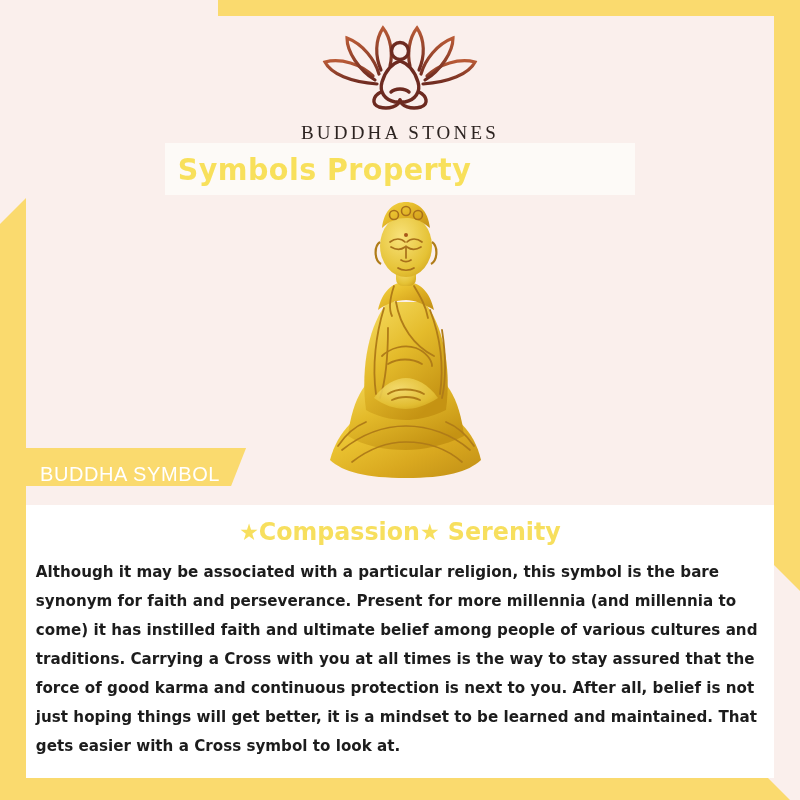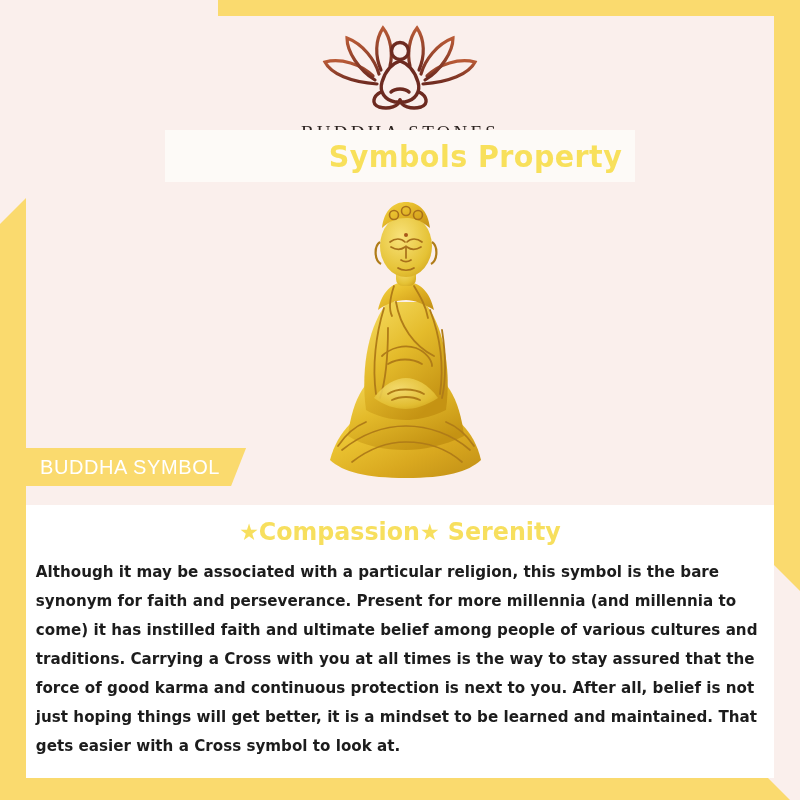--- a/index.html
+++ b/index.html
@@ -81,27 +81,27 @@
     font-size: 19px;
     letter-spacing: 3.2px;
     color: #2c2320;
     font-weight: 400;
   }
 
   
   .title-banner {
     position: absolute;
     left: 165px;
-    top: 130px;
+    top: 143px;
     width: 470px;
     height: 52px;
     background: #fdfaf7;
     display: flex;
     align-items: center;
-    justify-content: flex-end;
+    justify-content: flex-start;
   }
   .title-banner-text {
     font-family: "DejaVu Sans", sans-serif;
     font-weight: bold;
     font-size: 31px;
     color: #f8e05b;
     letter-spacing: 0.5px;
     transform: scaleX(0.92);
   }
 
@@ -117,21 +117,21 @@
 
   
   .ribbon {
     position: absolute;
     left: 18px;
     top: 448px;
     height: 38px;
     padding: 0 26px 0 22px;
     background: #fada6e;
     display: flex;
-    align-items: center;
+    align-items: flex-end;
     clip-path: polygon(0 0, 100% 0, calc(100% - 15px) 100%, 0 100%);
   }
   .ribbon-text {
     font-family: "Liberation Sans", sans-serif;
     font-size: 20px;
     color: #ffffff;
     letter-spacing: 0.6px;
   }
 
   

